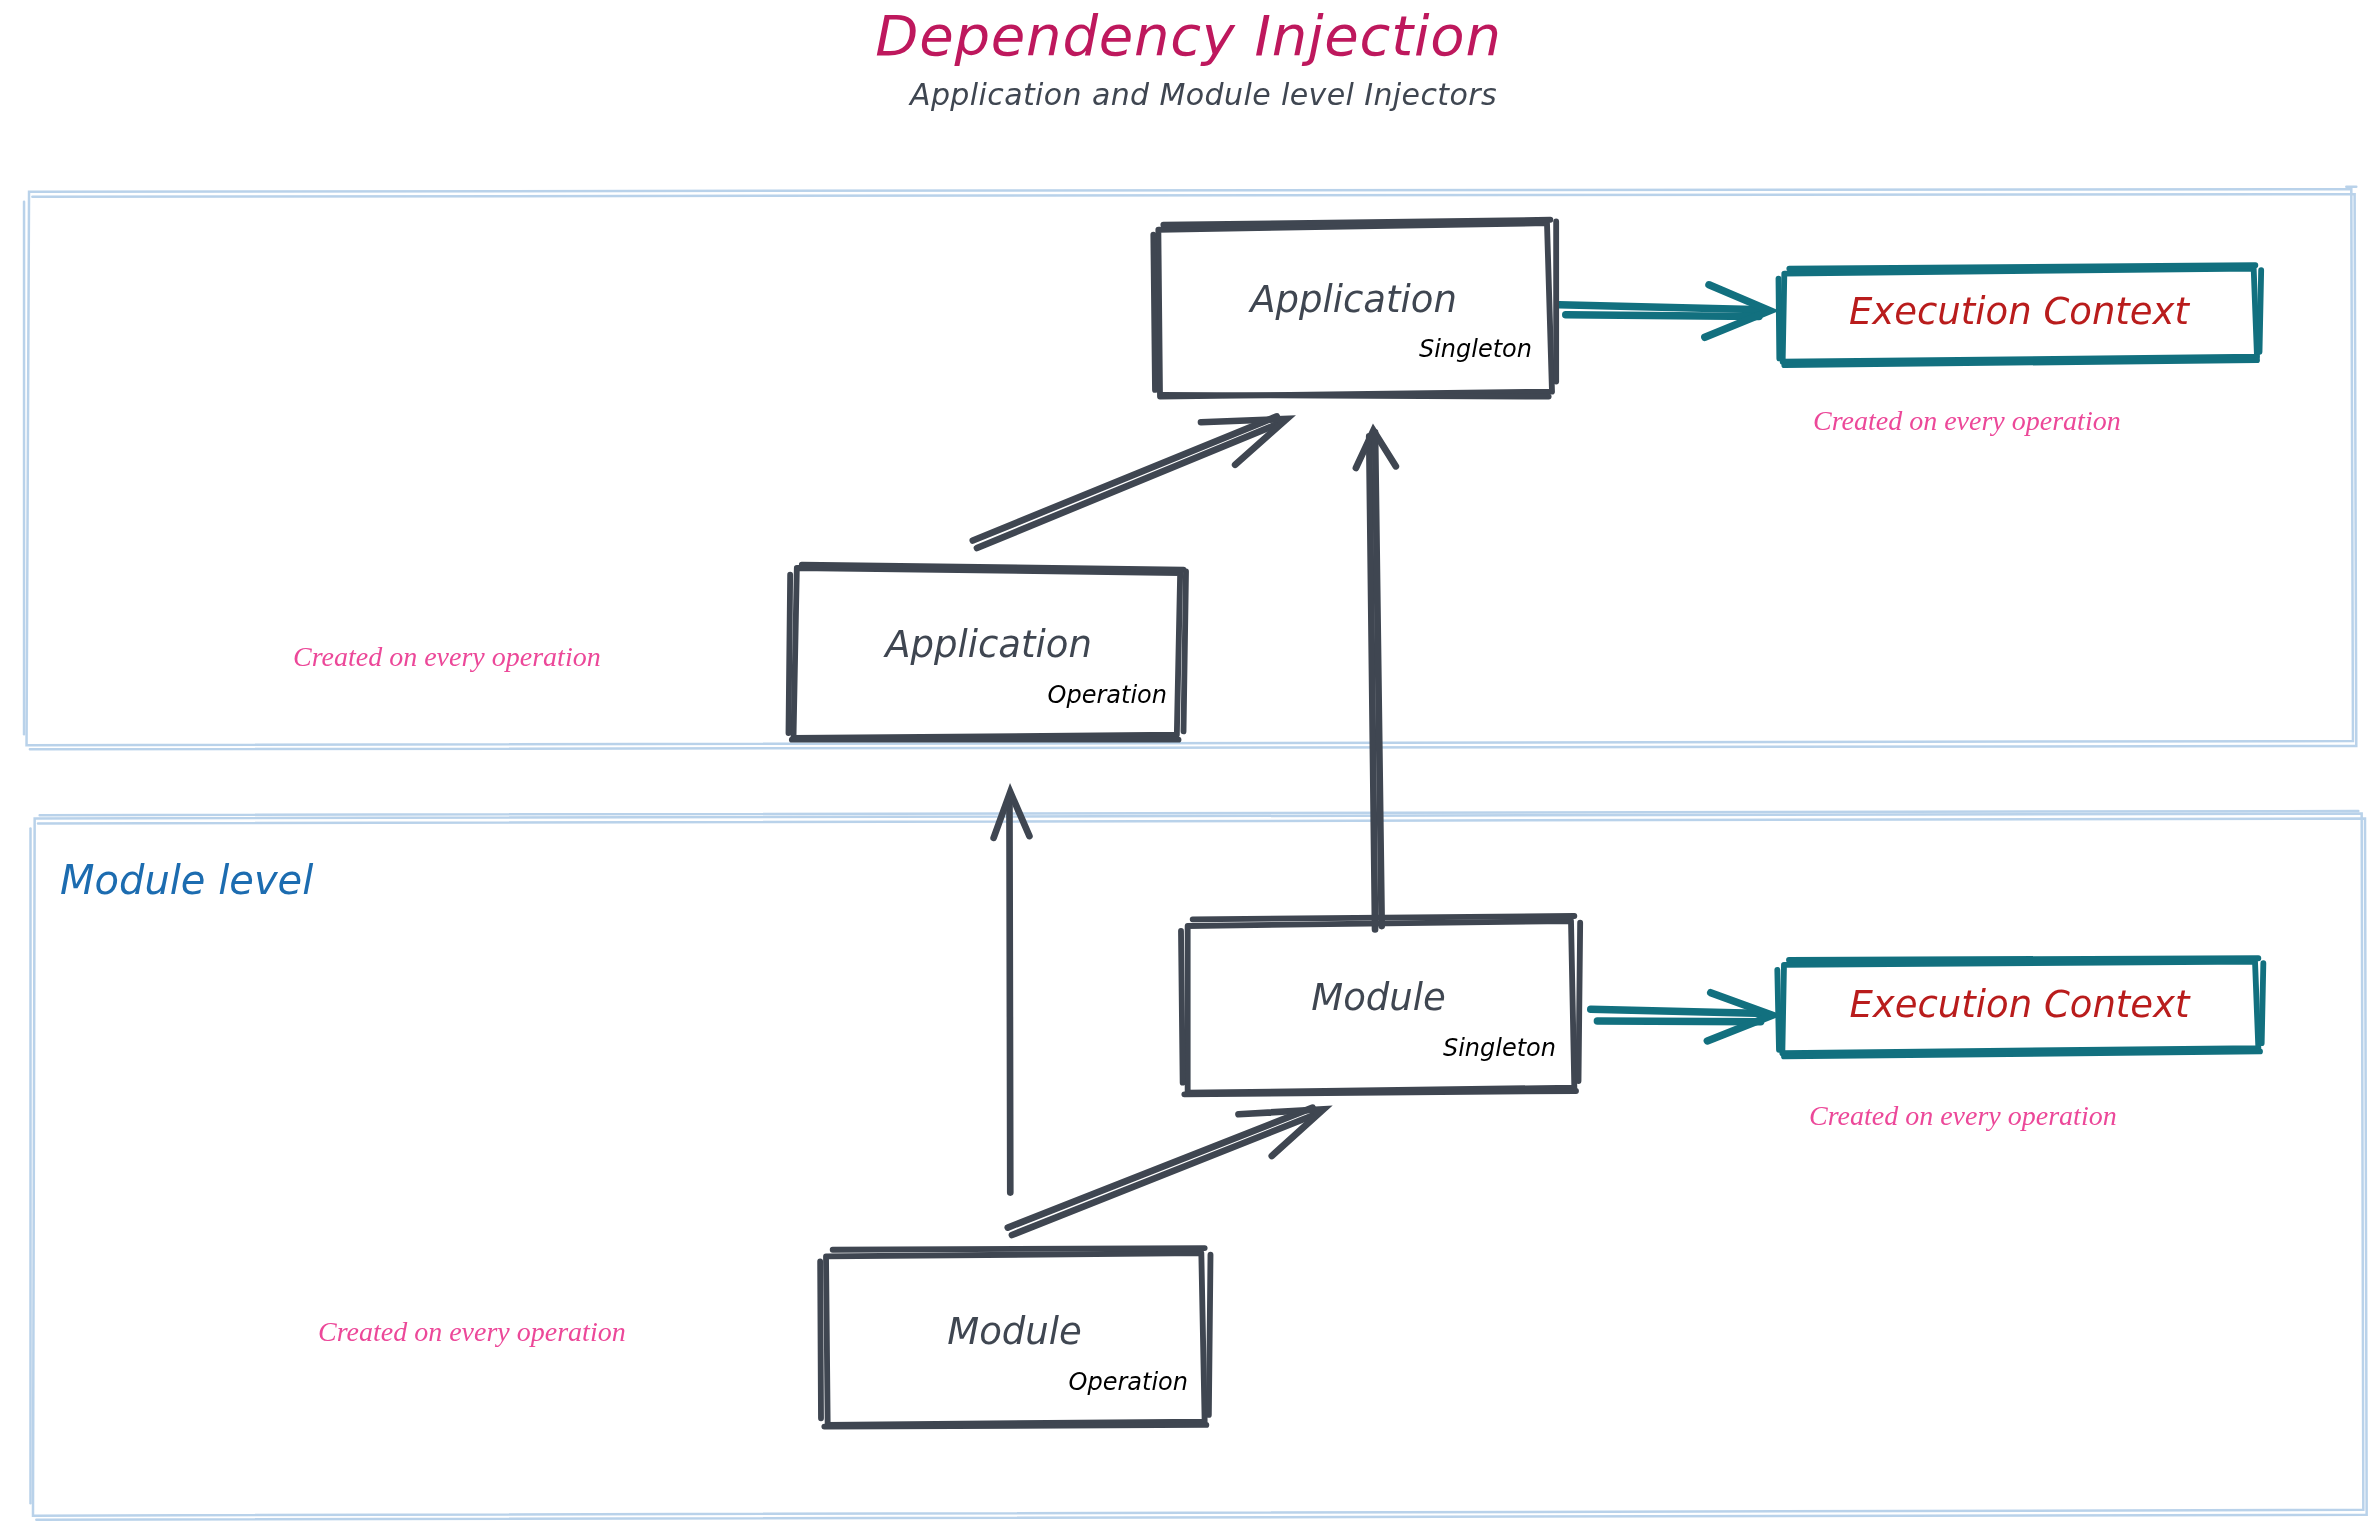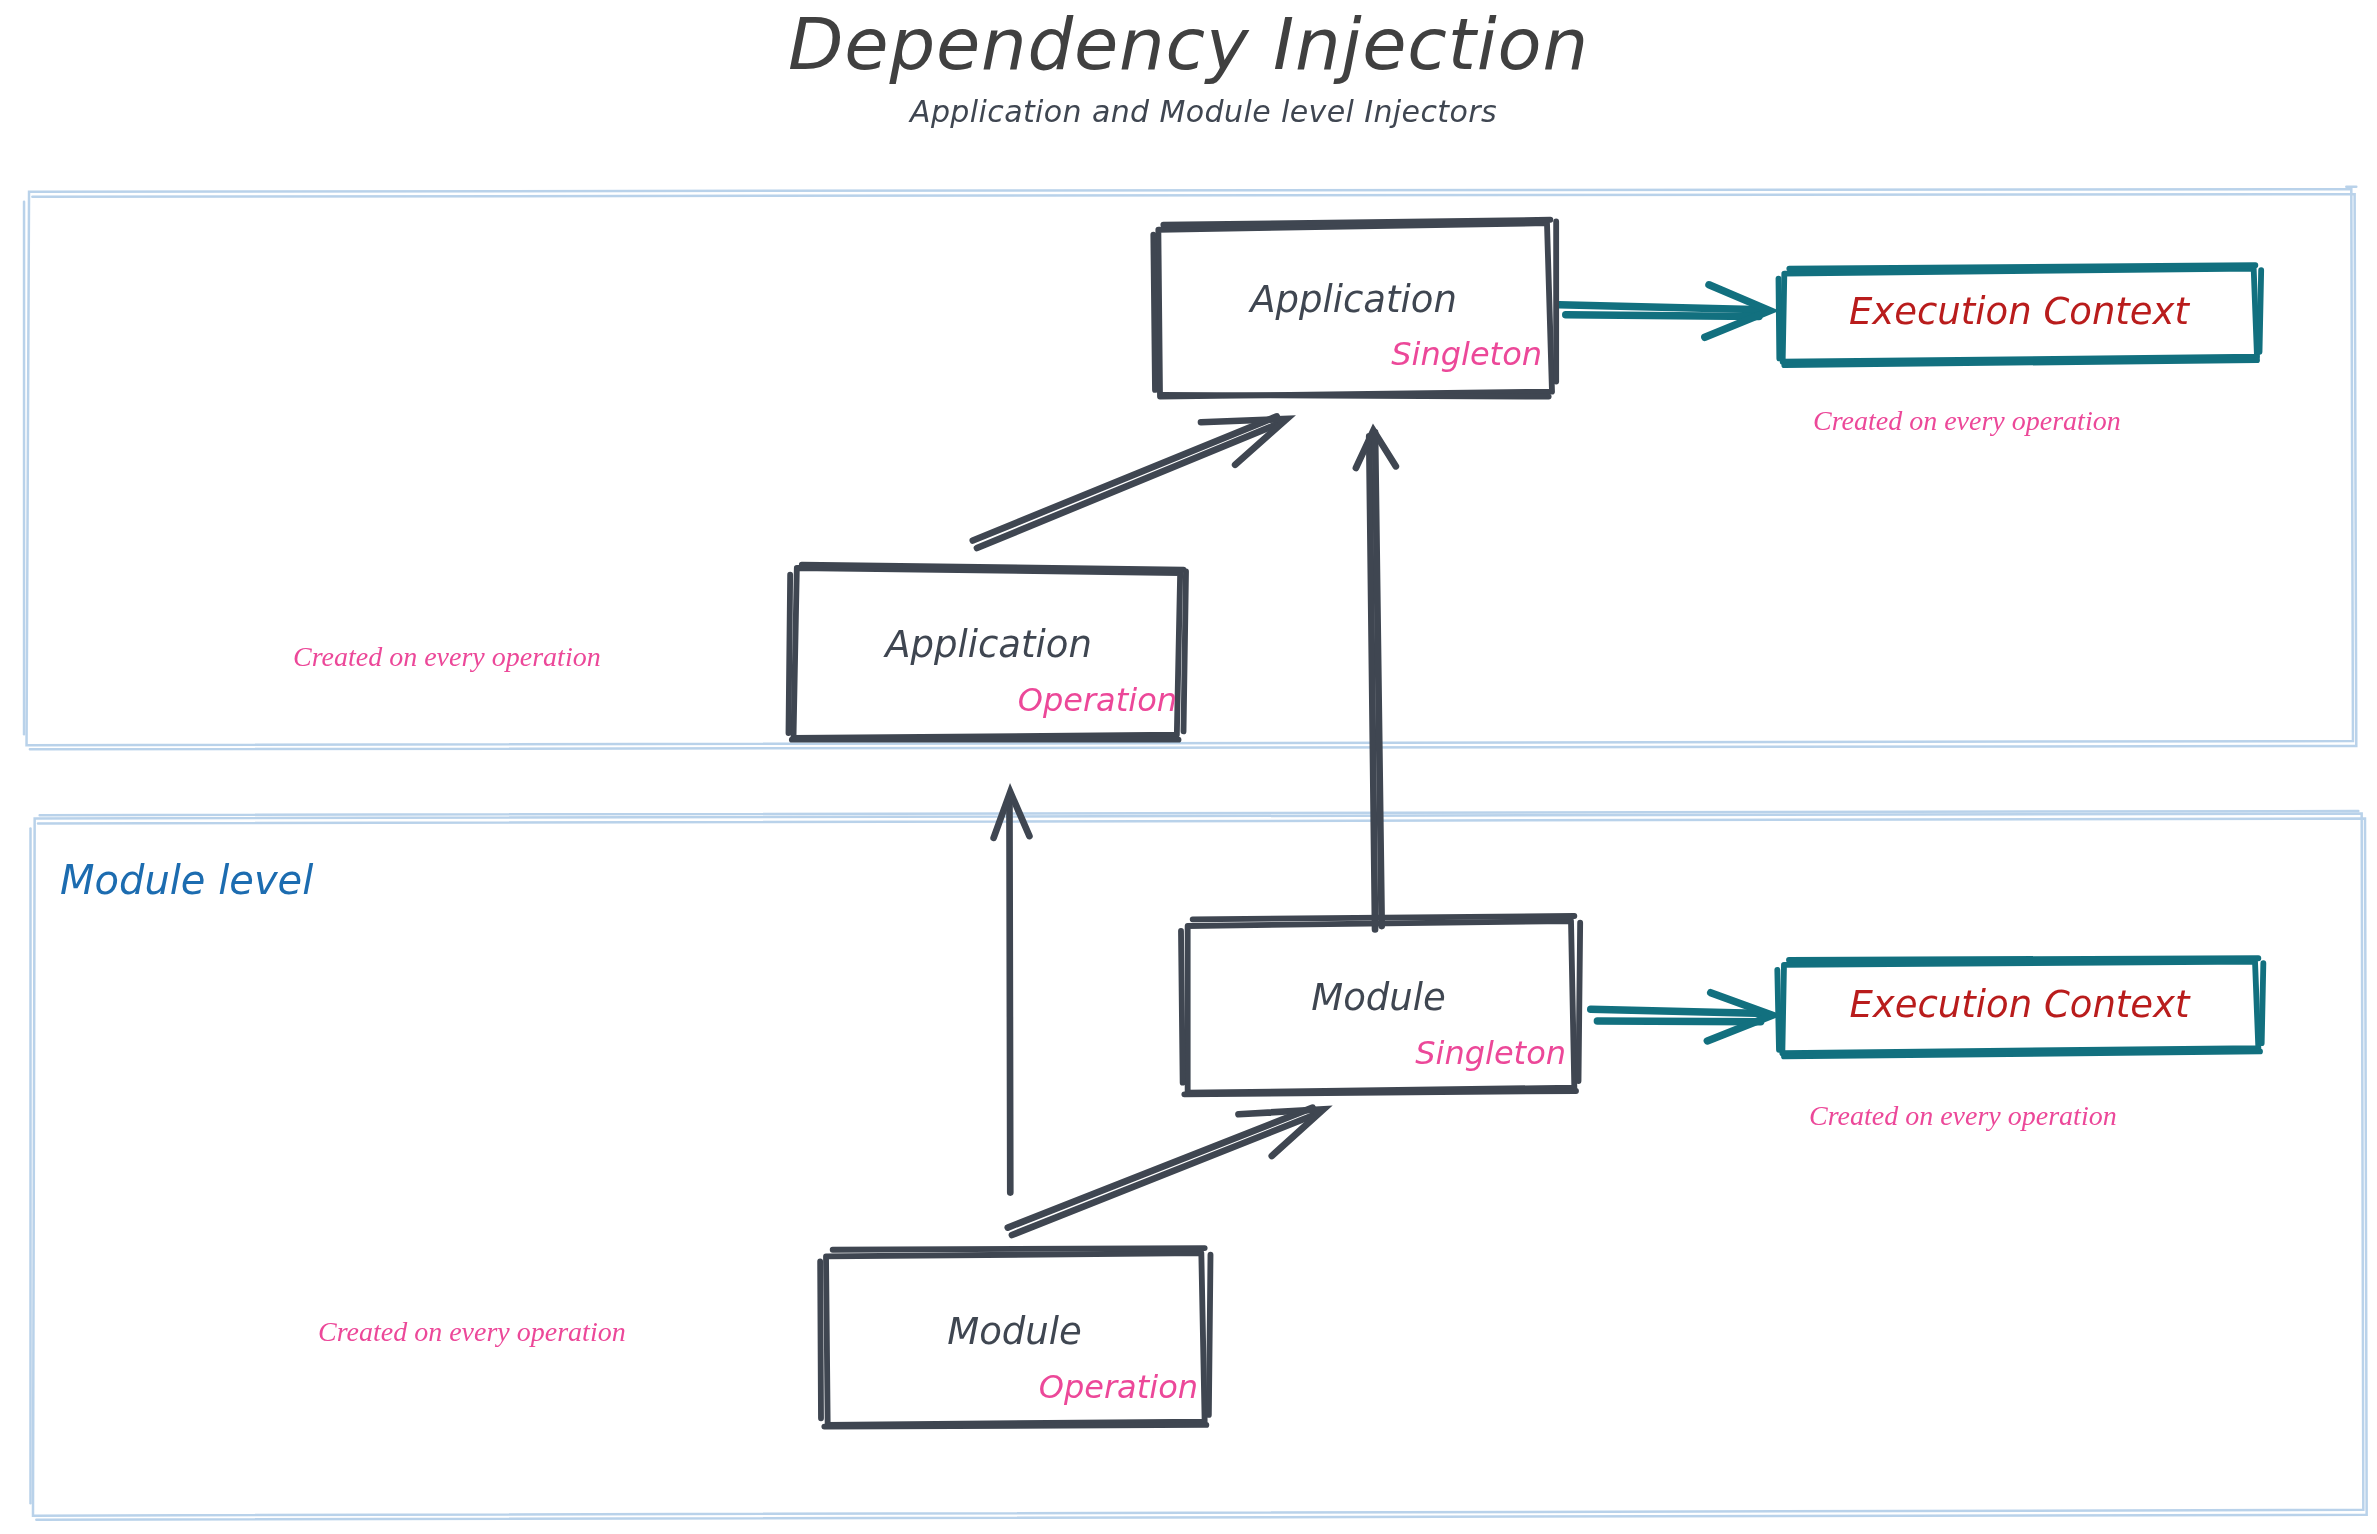--- a/index.html
+++ b/index.html
@@ -18,23 +18,23 @@
   
   #title-block {
     position: absolute;
     left: 0;
     top: 6.7px;
     width: 2377px;
     text-align: center;
   }
   #diagram-title {
     font-family: "DejaVu Sans", sans-serif;
-    font-size: 72px;
+    font-size: 56px;
     font-weight: 400;
-    color: #404040;
+    color: #be185d;
     letter-spacing: 0.8px;
     font-style: italic;
     line-height: 1.05;
   }
   #diagram-subtitle {
     font-family: "DejaVu Sans", sans-serif;
     font-size: 30px;
     color: #3f4651;
     margin-top: 11.7px;
     font-style: italic;
@@ -77,25 +77,25 @@
     width: 100%;
     text-align: center;
     font-family: "DejaVu Sans", sans-serif;
     font-style: italic;
     font-size: 37px;
     color: #3f4651;
     white-space: nowrap;
   }
   .node-scope {
     position: absolute;
-    right: 15px;
-    font-family: "DejaVu Sans", sans-serif;
-    font-style: italic;
-    font-size: 32px;
-    color: #ec4899;
+    right: 25px;
+    font-family: "DejaVu Sans", sans-serif;
+    font-style: italic;
+    font-size: 24px;
+    color: #000000;
     white-space: nowrap;
   }
   .node-title-center {
     position: absolute;
     width: 100%;
     text-align: center;
     font-family: "DejaVu Sans", sans-serif;
     font-style: italic;
     font-size: 37px;
     color: #b91c1c;

